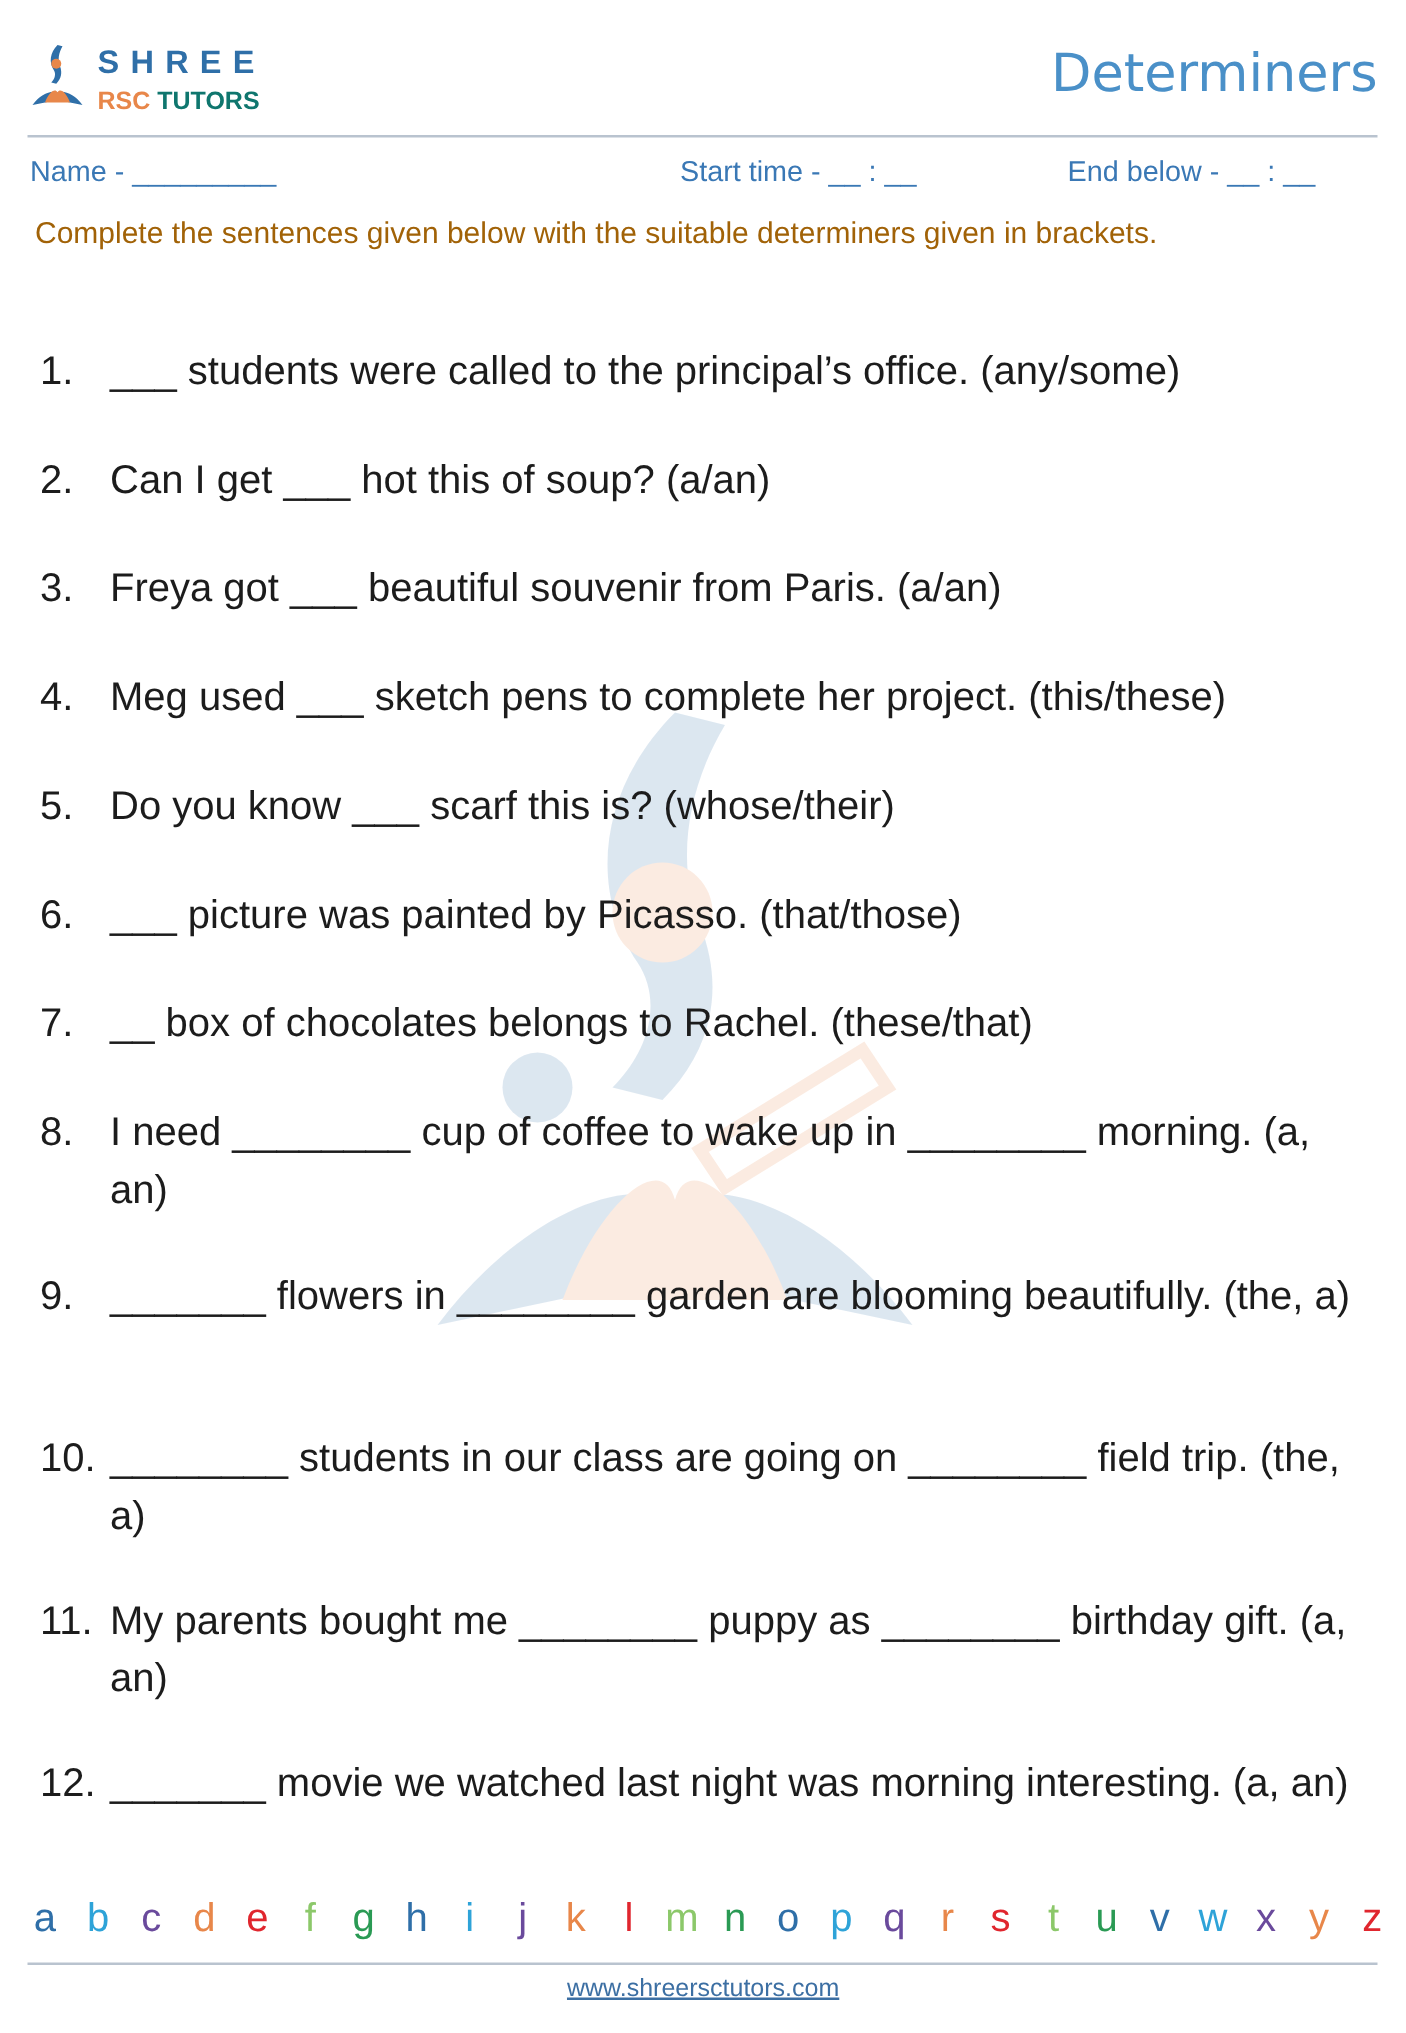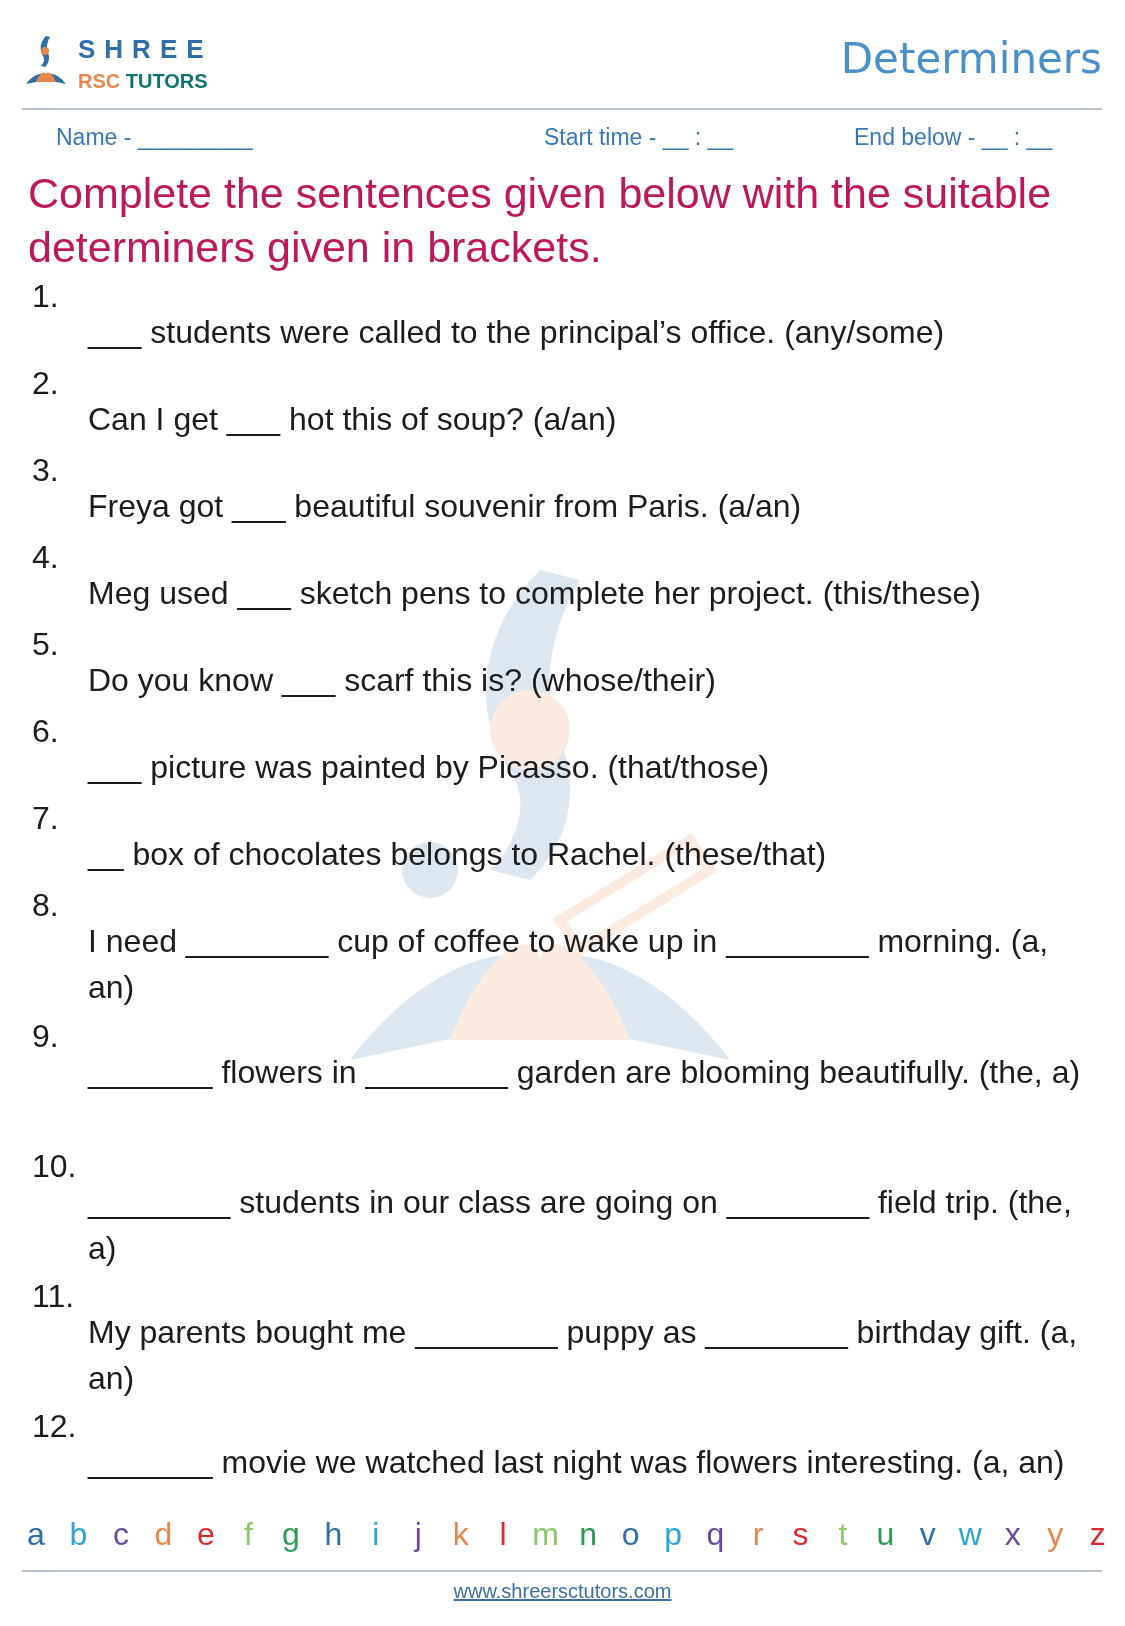--- a/index.html
+++ b/index.html
@@ -11,30 +11,30 @@
   .header { position: absolute; left: 22px; top: 30px; width: 1080px; height: 80px; }
   .logo { position: absolute; left: 0; top: 0; width: 220px; height: 64px; }
   .logo-icon { position: absolute; left: 2px; top: 4px; width: 44px; height: 54px; }
   .logo-shree { position: absolute; left: 56px; top: 4px; font-size: 26px; font-weight: bold; letter-spacing: 9px; color: #2f6fa8; }
   .logo-rsc { position: absolute; left: 56px; top: 40px; font-size: 20px; font-weight: bold; color: #e8874a; }
   .logo-tutors { color: #0f766e; }
   .page-title { position: absolute; right: 0; top: 4px; font-size: 42px; color: #4a90c8; font-family: "DejaVu Sans", sans-serif; }
   .hr-top { position: absolute; left: 22px; top: 108px; width: 1080px; height: 2px; background: #b9c3cf; }
 
   .meta-row { position: absolute; left: 24px; top: 124px; width: 1080px; height: 30px; font-size: 23px; color: #3a78b5; }
-  .meta-name { position: absolute; left: 0; top: 0; margin-left: 32px; }
+  .meta-name { position: absolute; left: 0; top: 0; }
   .meta-start { position: absolute; left: 520px; top: 0; }
   .meta-end { position: absolute; left: 830px; top: 0; }
 
-  .instructions { position: absolute; left: 28px; top: 166px; width: 1060px; font-size: 43px; line-height: 54px; color: #be185d; }
+  .instructions { position: absolute; left: 28px; top: 166px; width: 1060px; font-size: 24px; line-height: 42px; color: #a16207; }
 
   .questions { position: absolute; left: 32px; top: 273px; width: 1070px; }
   .q { position: absolute; left: 0; width: 1070px; font-size: 32px; line-height: 46px; color: #1c1c1c; }
   .q-num { position: absolute; left: 0; top: 0; }
-  .q-text { display: block; padding-left: 56px; margin-top: 36px; }
+  .q-text { display: block; padding-left: 56px; }
 
   .letters { position: absolute; left: 22px; top: 1516px; width: 1090px; height: 44px; display: flex; justify-content: space-between; font-size: 32px; }
   .letter { display: inline-block; width: 28px; text-align: center; }
   .hr-bottom { position: absolute; left: 22px; top: 1570px; width: 1080px; height: 2px; background: #b9c3cf; }
   .website { position: absolute; left: 0; top: 1580px; width: 1125px; text-align: center; font-size: 20px; }
   .website a { color: #3c6fa3; text-decoration: underline; }
 </style>
 </head>
 <body>
 
@@ -112,21 +112,21 @@
   <div class="q" style="top:870px">
     <span class="q-num">10.</span>
     <span class="q-text">________ students in our class are going on ________ field trip. (the, a)</span>
   </div>
   <div class="q" style="top:1000px">
     <span class="q-num">11.</span>
     <span class="q-text">My parents bought me ________ puppy as ________ birthday gift. (a, an)</span>
   </div>
   <div class="q" style="top:1130px">
     <span class="q-num">12.</span>
-    <span class="q-text">_______ movie we watched last night was flowers interesting. (a, an)</span>
+    <span class="q-text">_______ movie we watched last night was morning interesting. (a, an)</span>
   </div>
 </div>
 
 <div class="letters" id="alphabet">
     <span class="letter" style="color: rgb(47, 111, 168);">a</span>
     <span class="letter" style="color: rgb(46, 163, 216);">b</span>
     <span class="letter" style="color: rgb(106, 74, 156);">c</span>
     <span class="letter" style="color: rgb(232, 135, 74);">d</span>
     <span class="letter" style="color: rgb(224, 38, 46);">e</span>
     <span class="letter" style="color: rgb(140, 200, 106);">f</span>

